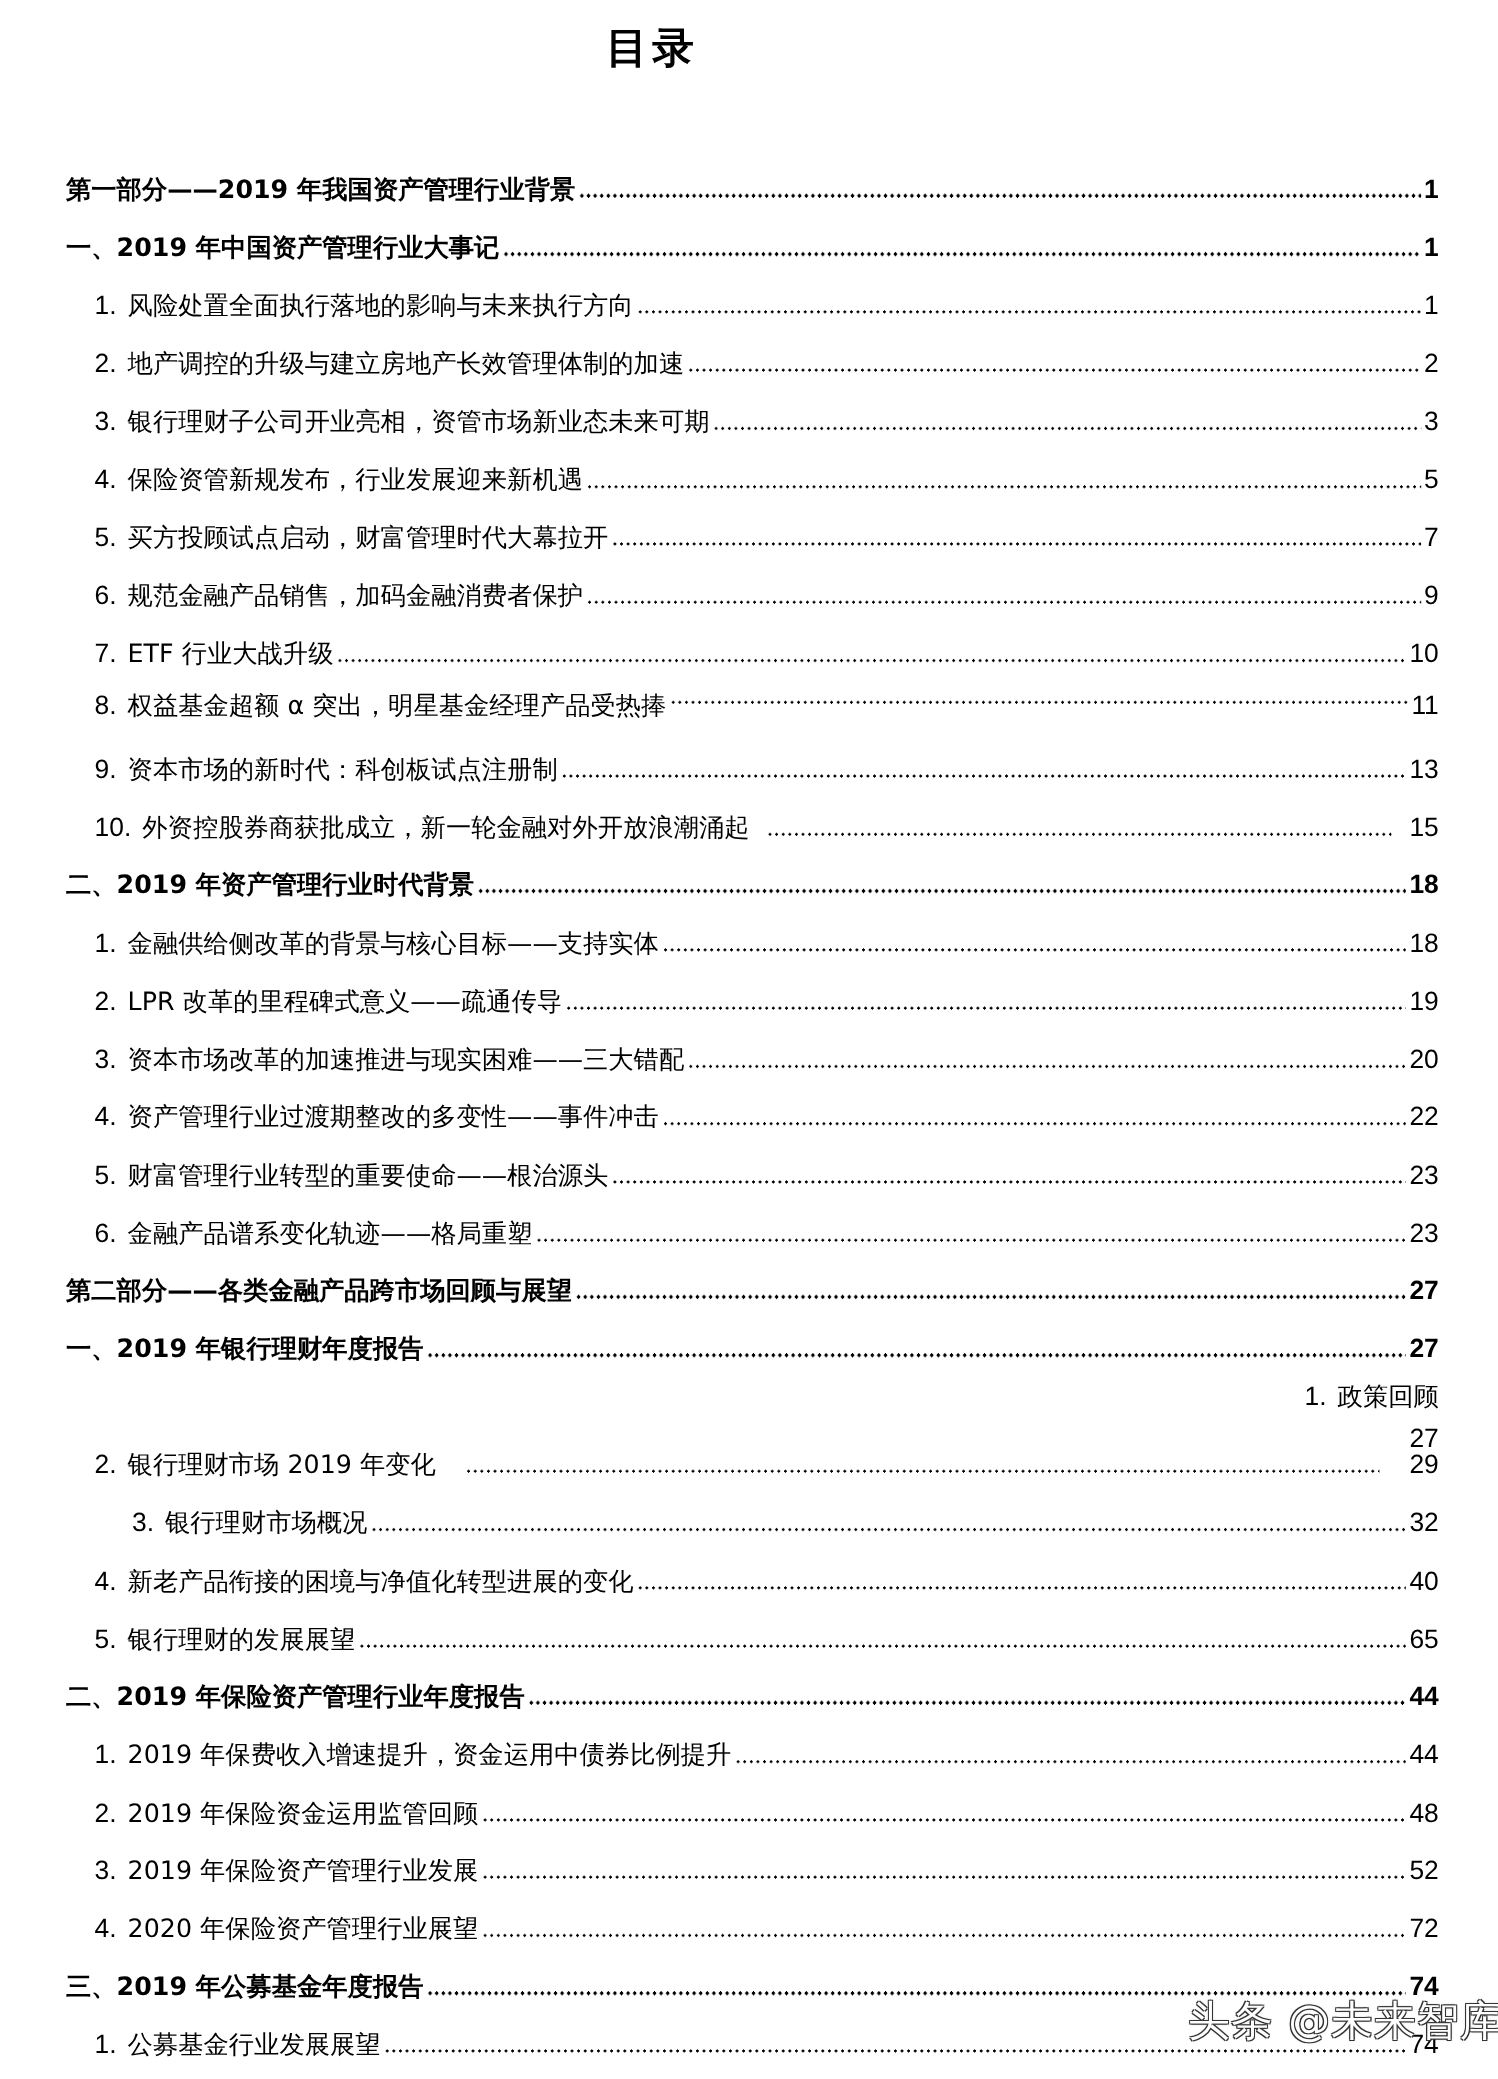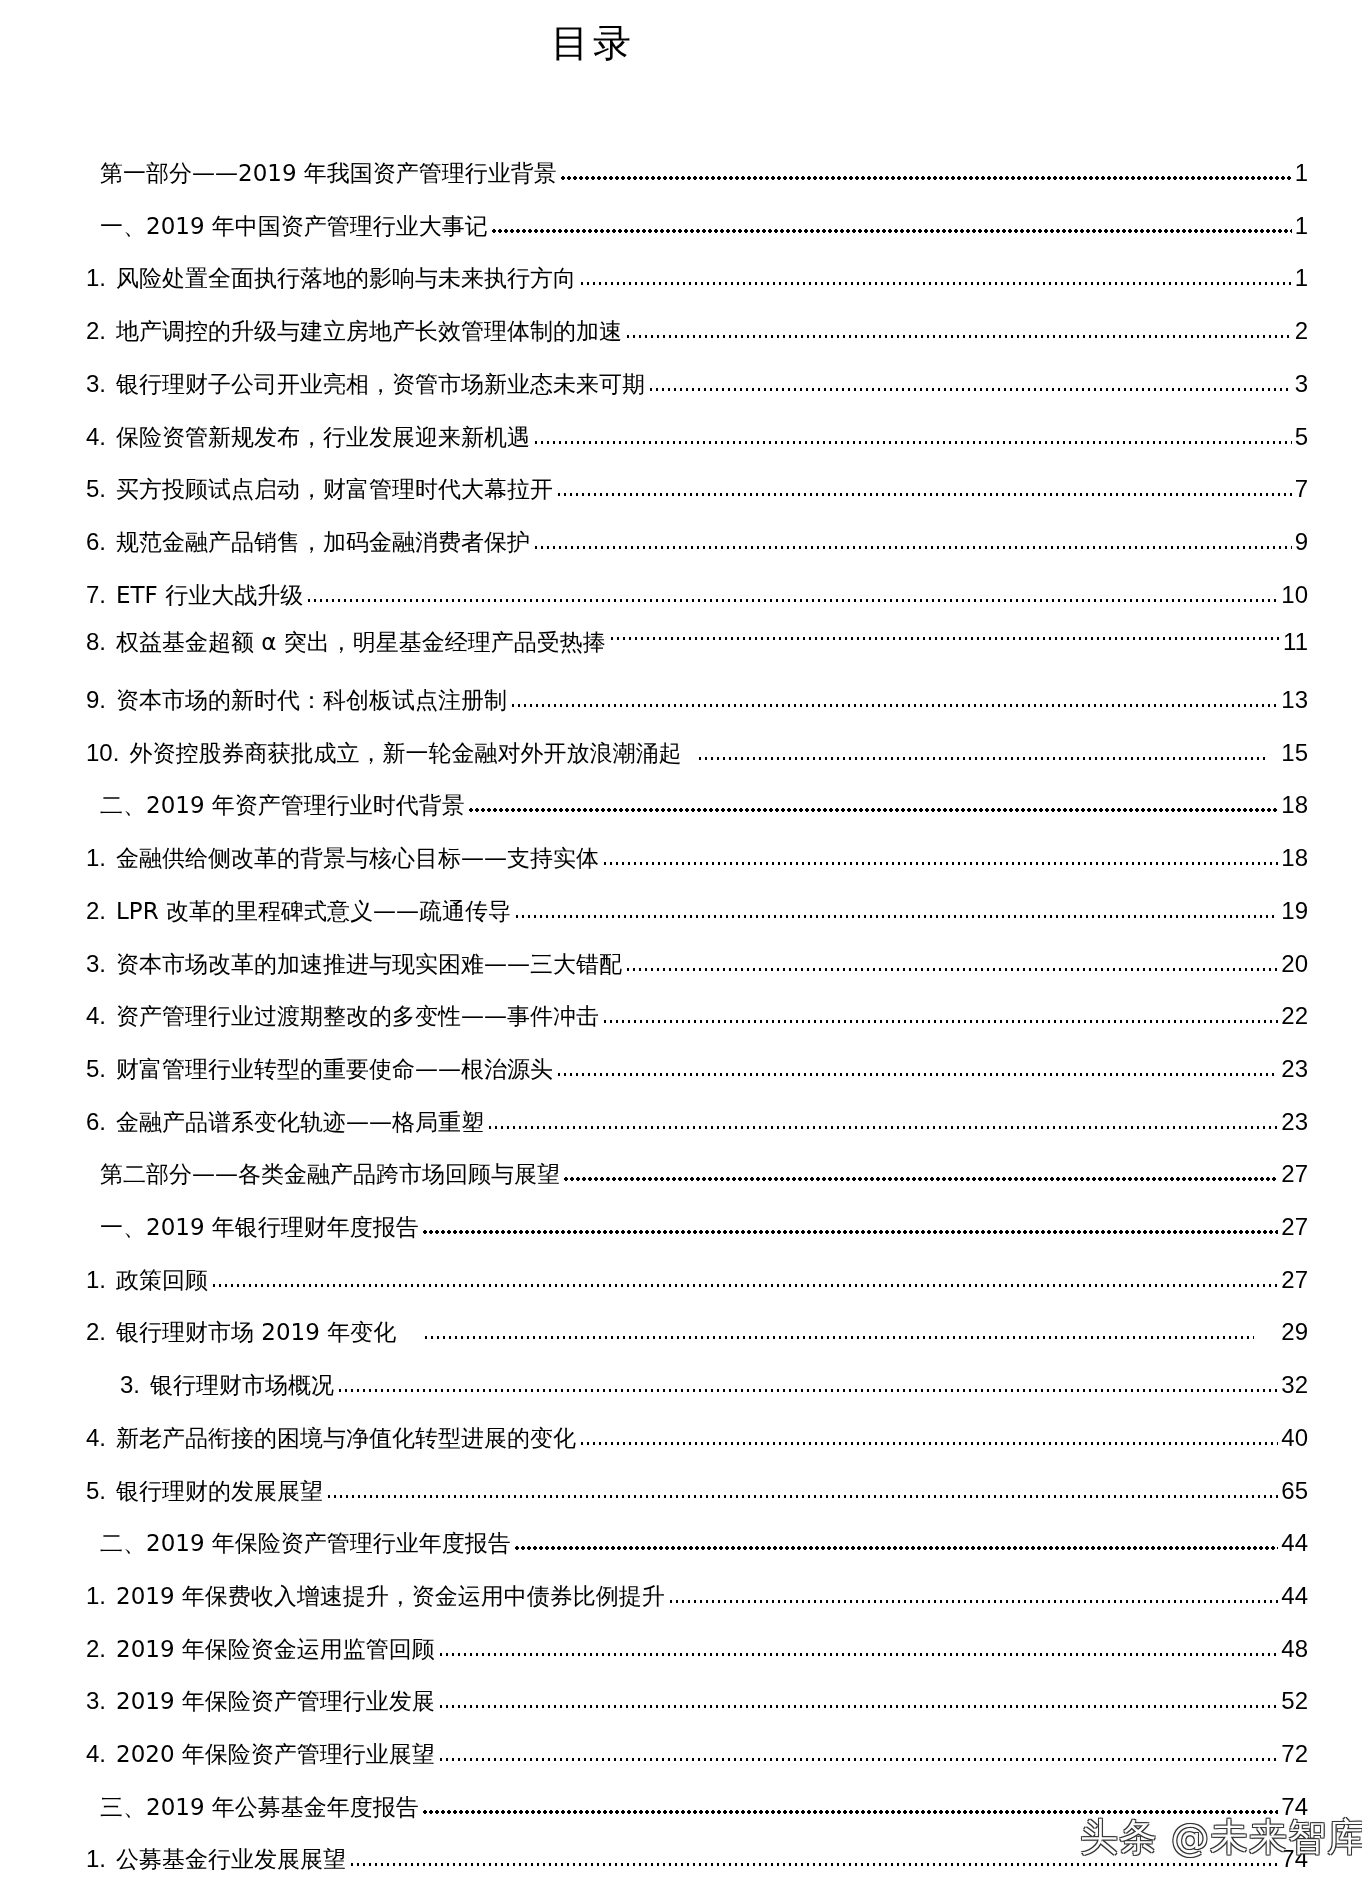--- a/index.html
+++ b/index.html
@@ -3,29 +3,29 @@
   <meta charset="utf-8">
   <style>
     html, body { margin: 0; padding: 0; background: #ffffff; }
     body {
       width: 1362px; height: 1890px; position: relative; overflow: hidden;
       font-family: "DejaVu Sans", "Liberation Sans", sans-serif;
       color: #000000;
     }
     .page-title {
       position: absolute; left: 0; width: 1186px; top: 18px;
-      text-align: center; font-size: 38px; font-weight: normal; letter-spacing: 4px;
+      text-align: center; font-size: 38px; font-weight: bold; letter-spacing: 4px;
       font-family: "DejaVu Sans", sans-serif;
     }
     .toc { position: absolute; left: 0; top: 148px; width: 1362px; }
     .toc-row {
       position: absolute; height: 40px; display: flex; align-items: flex-end;
       right: 54px;
     }
-    .toc-row.l1 { left: 60px; font-weight: normal; margin-left: 40px; }
+    .toc-row.l1 { left: 60px; font-weight: bold; }
     .toc-row.l2 { left: 86px; font-weight: normal; }
     .toc-row .label {
       white-space: nowrap; font-size: 23px; line-height: 30px;
       font-family: "DejaVu Sans", sans-serif;
     }
     .toc-row.l1 .label { font-size: 23px; }
     .toc-row .num { margin-right: 10px; font-family: "Liberation Sans", sans-serif; font-size: 24px; }
     .toc-row .leader {
       flex: 1 1 auto; margin: 0 3px 8px 3px; height: 3px;
       background-image: radial-gradient(circle, #000 1.2px, transparent 1.4px);
@@ -151,21 +151,21 @@
     <div class="toc-row l1" style="top: 1001.3px;">
       <span class="label"><span>第二部分——各类金融产品跨市场回顾与展望</span></span>
       <span class="leader"></span>
       <span class="page">27</span>
     </div>
     <div class="toc-row l1" style="top: 1054px;">
       <span class="label"><span>一、2019 年银行理财年度报告</span></span>
       <span class="leader"></span>
       <span class="page">27</span>
     </div>
-    <div class="toc-row l2" style="top: 1106.7px;">
+    <div class="toc-row l2" style="top: 1106.7px; flex-direction: column;">
       <span class="label"><span class="num">1.</span><span>政策回顾</span></span>
       <span class="leader"></span>
       <span class="page">27</span>
     </div>
     <div class="toc-row l2" style="top: 1159.4px; gap: 24px;">
       <span class="label"><span class="num">2.</span><span>银行理财市场 2019 年变化</span></span>
       <span class="leader"></span>
       <span class="page">29</span>
     </div>
     <div class="toc-row l2" style="top: 1212.1px; margin-left: 34px;">

